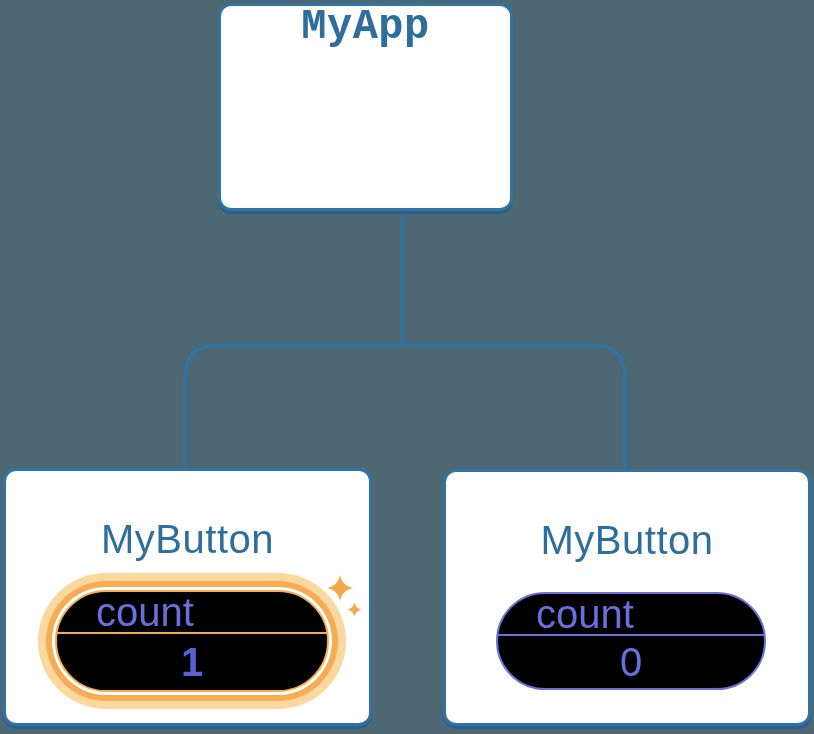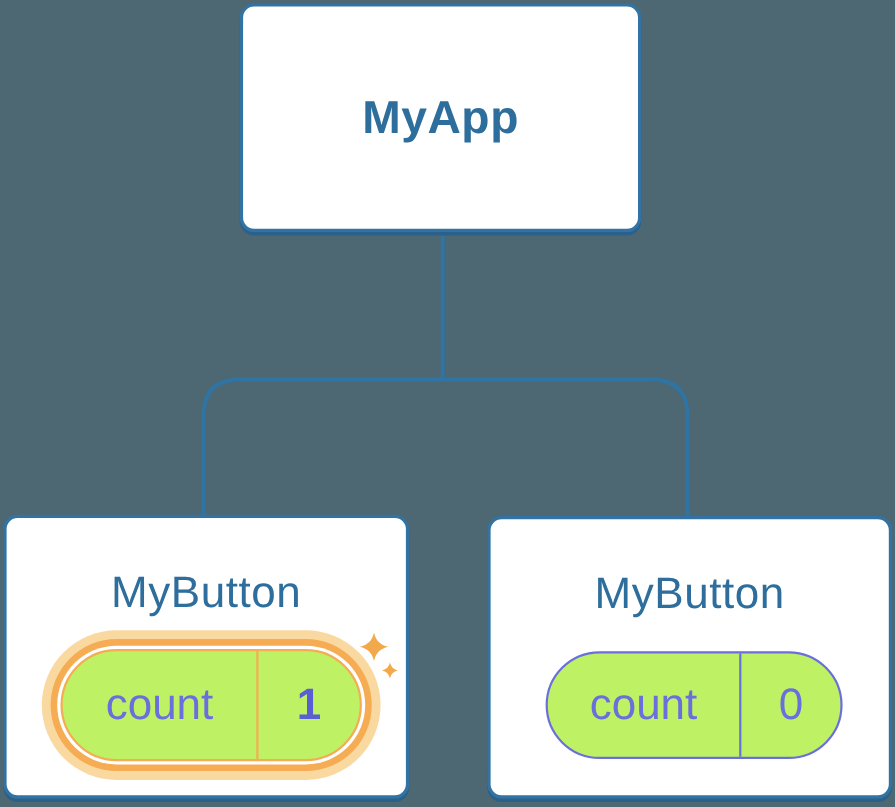--- a/index.html
+++ b/index.html
@@ -18,22 +18,22 @@
   .card {
     position: absolute;
     background: #ffffff;
     border: 3px solid #3273A3;
     border-radius: 13px;
     box-shadow: 0 3px 0 #2B608A;
     box-sizing: border-box;
   }
   .card.app-node {
     left: 218px; top: 3px;
-    width: 365px; height: 208px;
-    display: flex; align-items: center; justify-content: center;
+    width: 295px; height: 208px;
+    display: flex; justify-content: center; font-family: Liberation Mono, monospace;
   }
   .node-title {
     color: #2E6E9C;
     font-size: 42px;
     font-weight: bold;
     letter-spacing: 0.5px;
     line-height: 1;
   }
   .card.button-node-left  { left: 3px;   top: 468px; width: 369px; height: 258px; }
   .card.button-node-right { left: 443px; top: 469px; width: 368px; height: 257px; }
@@ -46,22 +46,23 @@
     font-size: 40px;
     font-weight: normal;
     letter-spacing: 0.5px;
     line-height: 1;
   }
   .pill {
     position: absolute;
     box-sizing: border-box;
     display: flex;
     align-items: stretch;
-    background: #bef264;
+    background: #000000;
     border-radius: 999px;
+    flex-direction: column;
   }
   .pill.highlighted {
     left: 49px; top: 119px;
     width: 274px; height: 102px;
     border: 2px solid #F5AC52;
     box-shadow: 0 0 0 3px #FFFFFF, 0 0 0 9px #F5AC52, 0 0 0 17px #FAD9A0;
   }
   .pill.plain {
     left: 50px; top: 120px;
     width: 270px; height: 98px;

